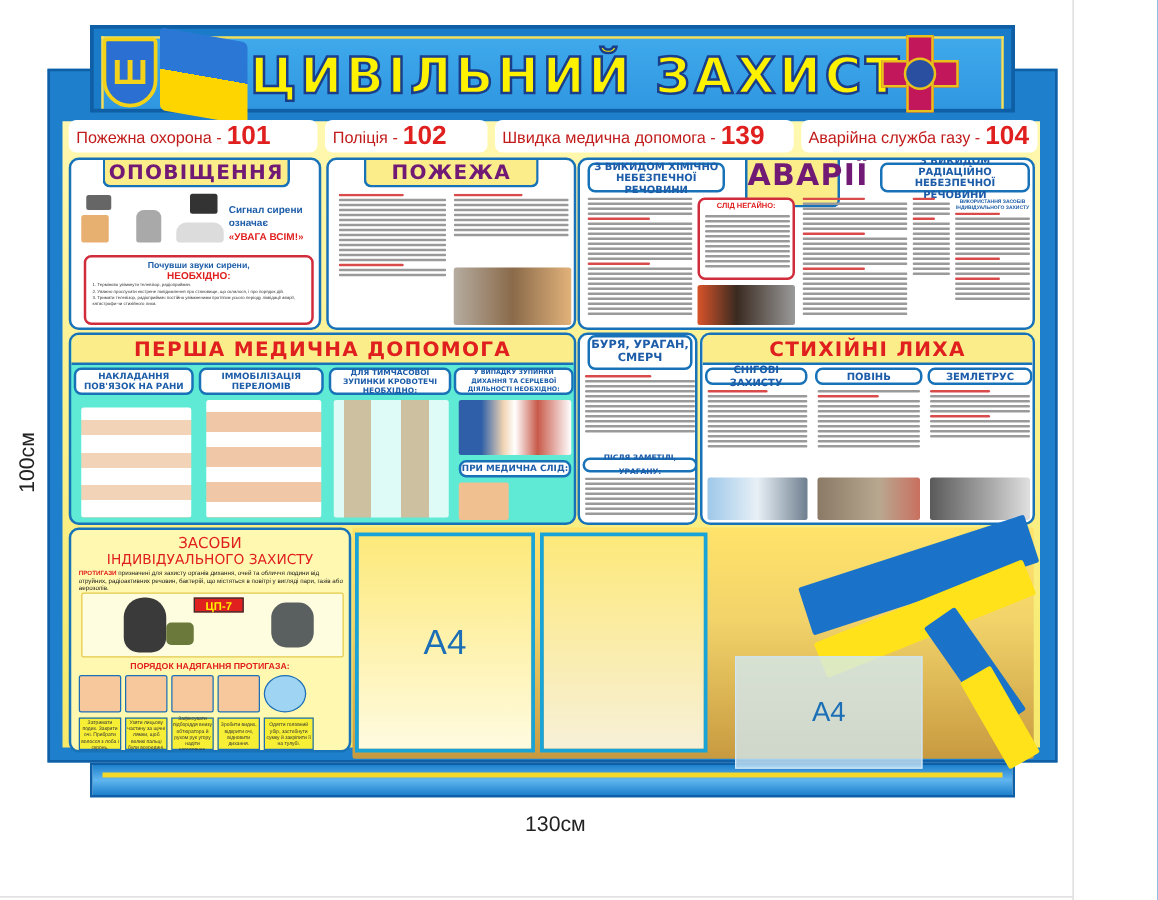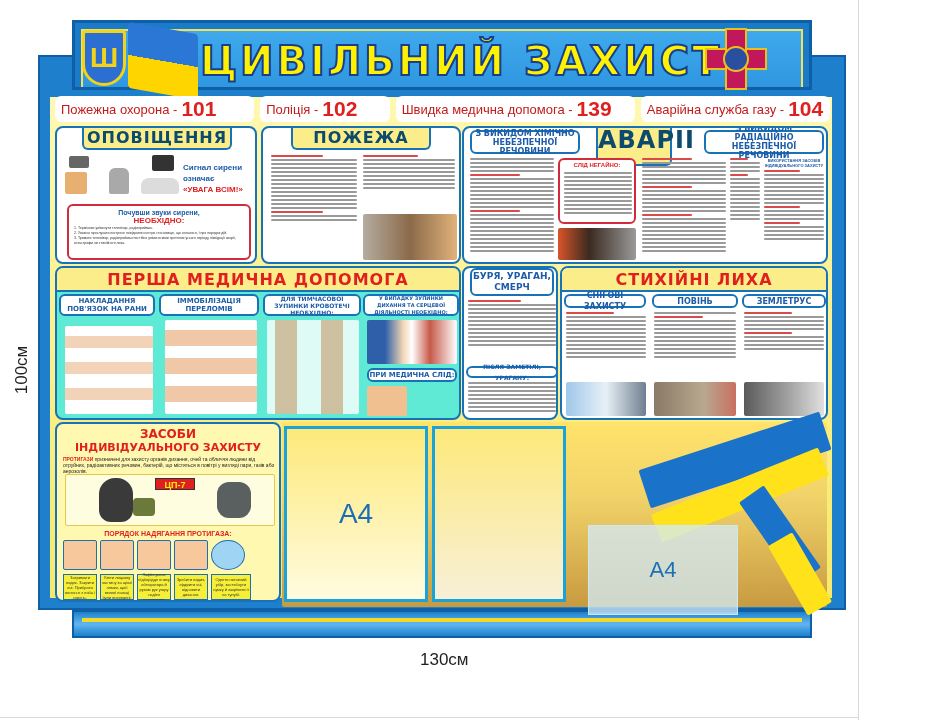--- a/index.html
+++ b/index.html
@@ -24,21 +24,21 @@
   .cross .h { position:absolute; left:0; top:20px; width:62px; height:22px; background:#c2185b; border:2px solid #e8c21a; }
   .cross .v { position:absolute; left:20px; top:0; width:22px; height:62px; background:#c2185b; border:2px solid #e8c21a; }
   .cross .c { position:absolute; left:18px; top:18px; width:26px; height:26px; border-radius:50%; background:#2a4fa1; border:2px solid #e8c21a; }
 
   .phones { position:absolute; left:55px; top:98px; width:775px; height:24px; display:flex; gap:6px;align-items:flex-end; }
   .phone { background:#fff; border-radius:6px; padding: 0 6px; display:flex; align-items:center; gap:4px; height:26px; }
   .phone-label { font-size: 13px; color:#c21b1b; font-family: "Liberation Sans", sans-serif; }
   .phone-num { font-size: 21px; font-weight: bold; color:#e01f1f; }
 
   .panel { position:absolute; background:#fff; border: 2px solid #1872b8; border-radius: 8px; overflow:hidden; }
-  .tab-title { position:absolute; background:#fbee8a; border:2px solid #1872b8; border-top:none; border-radius: 0 0 6px 6px; color:#0c4a6e; font-weight:bold; text-align:center; font-family:"DejaVu Sans", sans-serif; letter-spacing:1px; }
+  .tab-title { position:absolute; background:#fbee8a; border:2px solid #1872b8; border-top:none; border-radius: 0 0 6px 6px; color:#701a75; font-weight:bold; text-align:center; font-family:"DejaVu Sans", sans-serif; letter-spacing:1px; }
   .sub-title { position:absolute; background:#fff; border:2px solid #1872b8; border-radius:6px; color:#1c5ca8; font-weight:bold; text-align:center; font-size:10px; line-height:11px; display:flex; align-items:center; justify-content:center; font-family:"DejaVu Sans", sans-serif; }
   .fine-text { position:absolute; font-size:3px; line-height:4px; color:#444; overflow:hidden; }
   .fine-text i { display:block; height:2px; margin-bottom:2px; background:#9a9a9a; border-radius:1px; }
   .fine-text i.r { background:#d94a4a; width:60%; }
   .img { position:absolute; border-radius:2px; }
   .red-box { position:absolute; border:2px solid #d12c3c; border-radius:6px; background:#fff; }
   .a4-slot { position:absolute; border:3px solid #1aa3d6; background: linear-gradient(#fde97a,#fffbe0); display:flex; align-items:center; justify-content:center; }
   .a4-label { font-size: 28px; color:#1c6fb6; font-family:"Liberation Sans", sans-serif; }
   .steps { position:absolute; display:flex; gap:3px; }
   .step { background:#f7ef35; border:1px solid #1c6fb6; font-size:4px; color:#333; display:flex; align-items:center; justify-content:center; text-align:center; }
@@ -354,21 +354,21 @@
       <i></i>
       <i></i>
       <i></i>
     </div>
   <div class="img" style="left:4px;top:114px;width:80px;height:34px;background:linear-gradient(90deg,#9ec8ea,#e8f0f6 50%,#6f7f8f);"></div>
   <div class="img" style="left:92px;top:114px;width:82px;height:34px;background:linear-gradient(90deg,#8a7a66,#b8a890 60%,#c97060);"></div>
   <div class="img" style="left:182px;top:114px;width:80px;height:34px;background:linear-gradient(90deg,#5a5a5a,#a8a8a8 60%,#e0e0e0);"></div>
 </div>
 
 <div class="panel" style="left:55px;top:422px;width:226px;height:180px;background:#fff8b0;">
-  <div style="position:absolute;left:0;right:0;top:4px;text-align:center;font-weight:bold;color:#e01f1f;font-family:'DejaVu Sans',sans-serif;line-height:13px;">
+  <div style="position:absolute;left:0;right:0;top:4px;text-align:center;font-weight:normal;color:#e01f1f;font-family:'DejaVu Sans',sans-serif;line-height:13px;">
     <div style="font-size:12px;">ЗАСОБИ</div>
     <div style="font-size:11px;">ІНДИВІДУАЛЬНОГО ЗАХИСТУ</div>
   </div>
   <div style="position:absolute;left:6px;top:32px;width:214px;font-size:5px;line-height:6px;color:#222;">
     <span style="color:#e01f1f;font-weight:bold;">ПРОТИГАЗИ</span>
     <span>призначені для захисту органів дихання, очей та обличчя людини від отруйних, радіоактивних речовин, бактерій, що містяться в повітрі у вигляді пари, газів або аерозолів.</span>
   </div>
   <div class="img" style="left:8px;top:50px;width:210px;height:52px;background:#fffde0;border:1px solid #e4c94a;"></div>
   <div class="img" style="left:42px;top:54px;width:34px;height:44px;background:#3a3a3a;border-radius:16px 16px 12px 12px;"></div>
   <div class="img" style="left:76px;top:74px;width:22px;height:18px;background:#6b7a3a;border-radius:4px;"></div>

